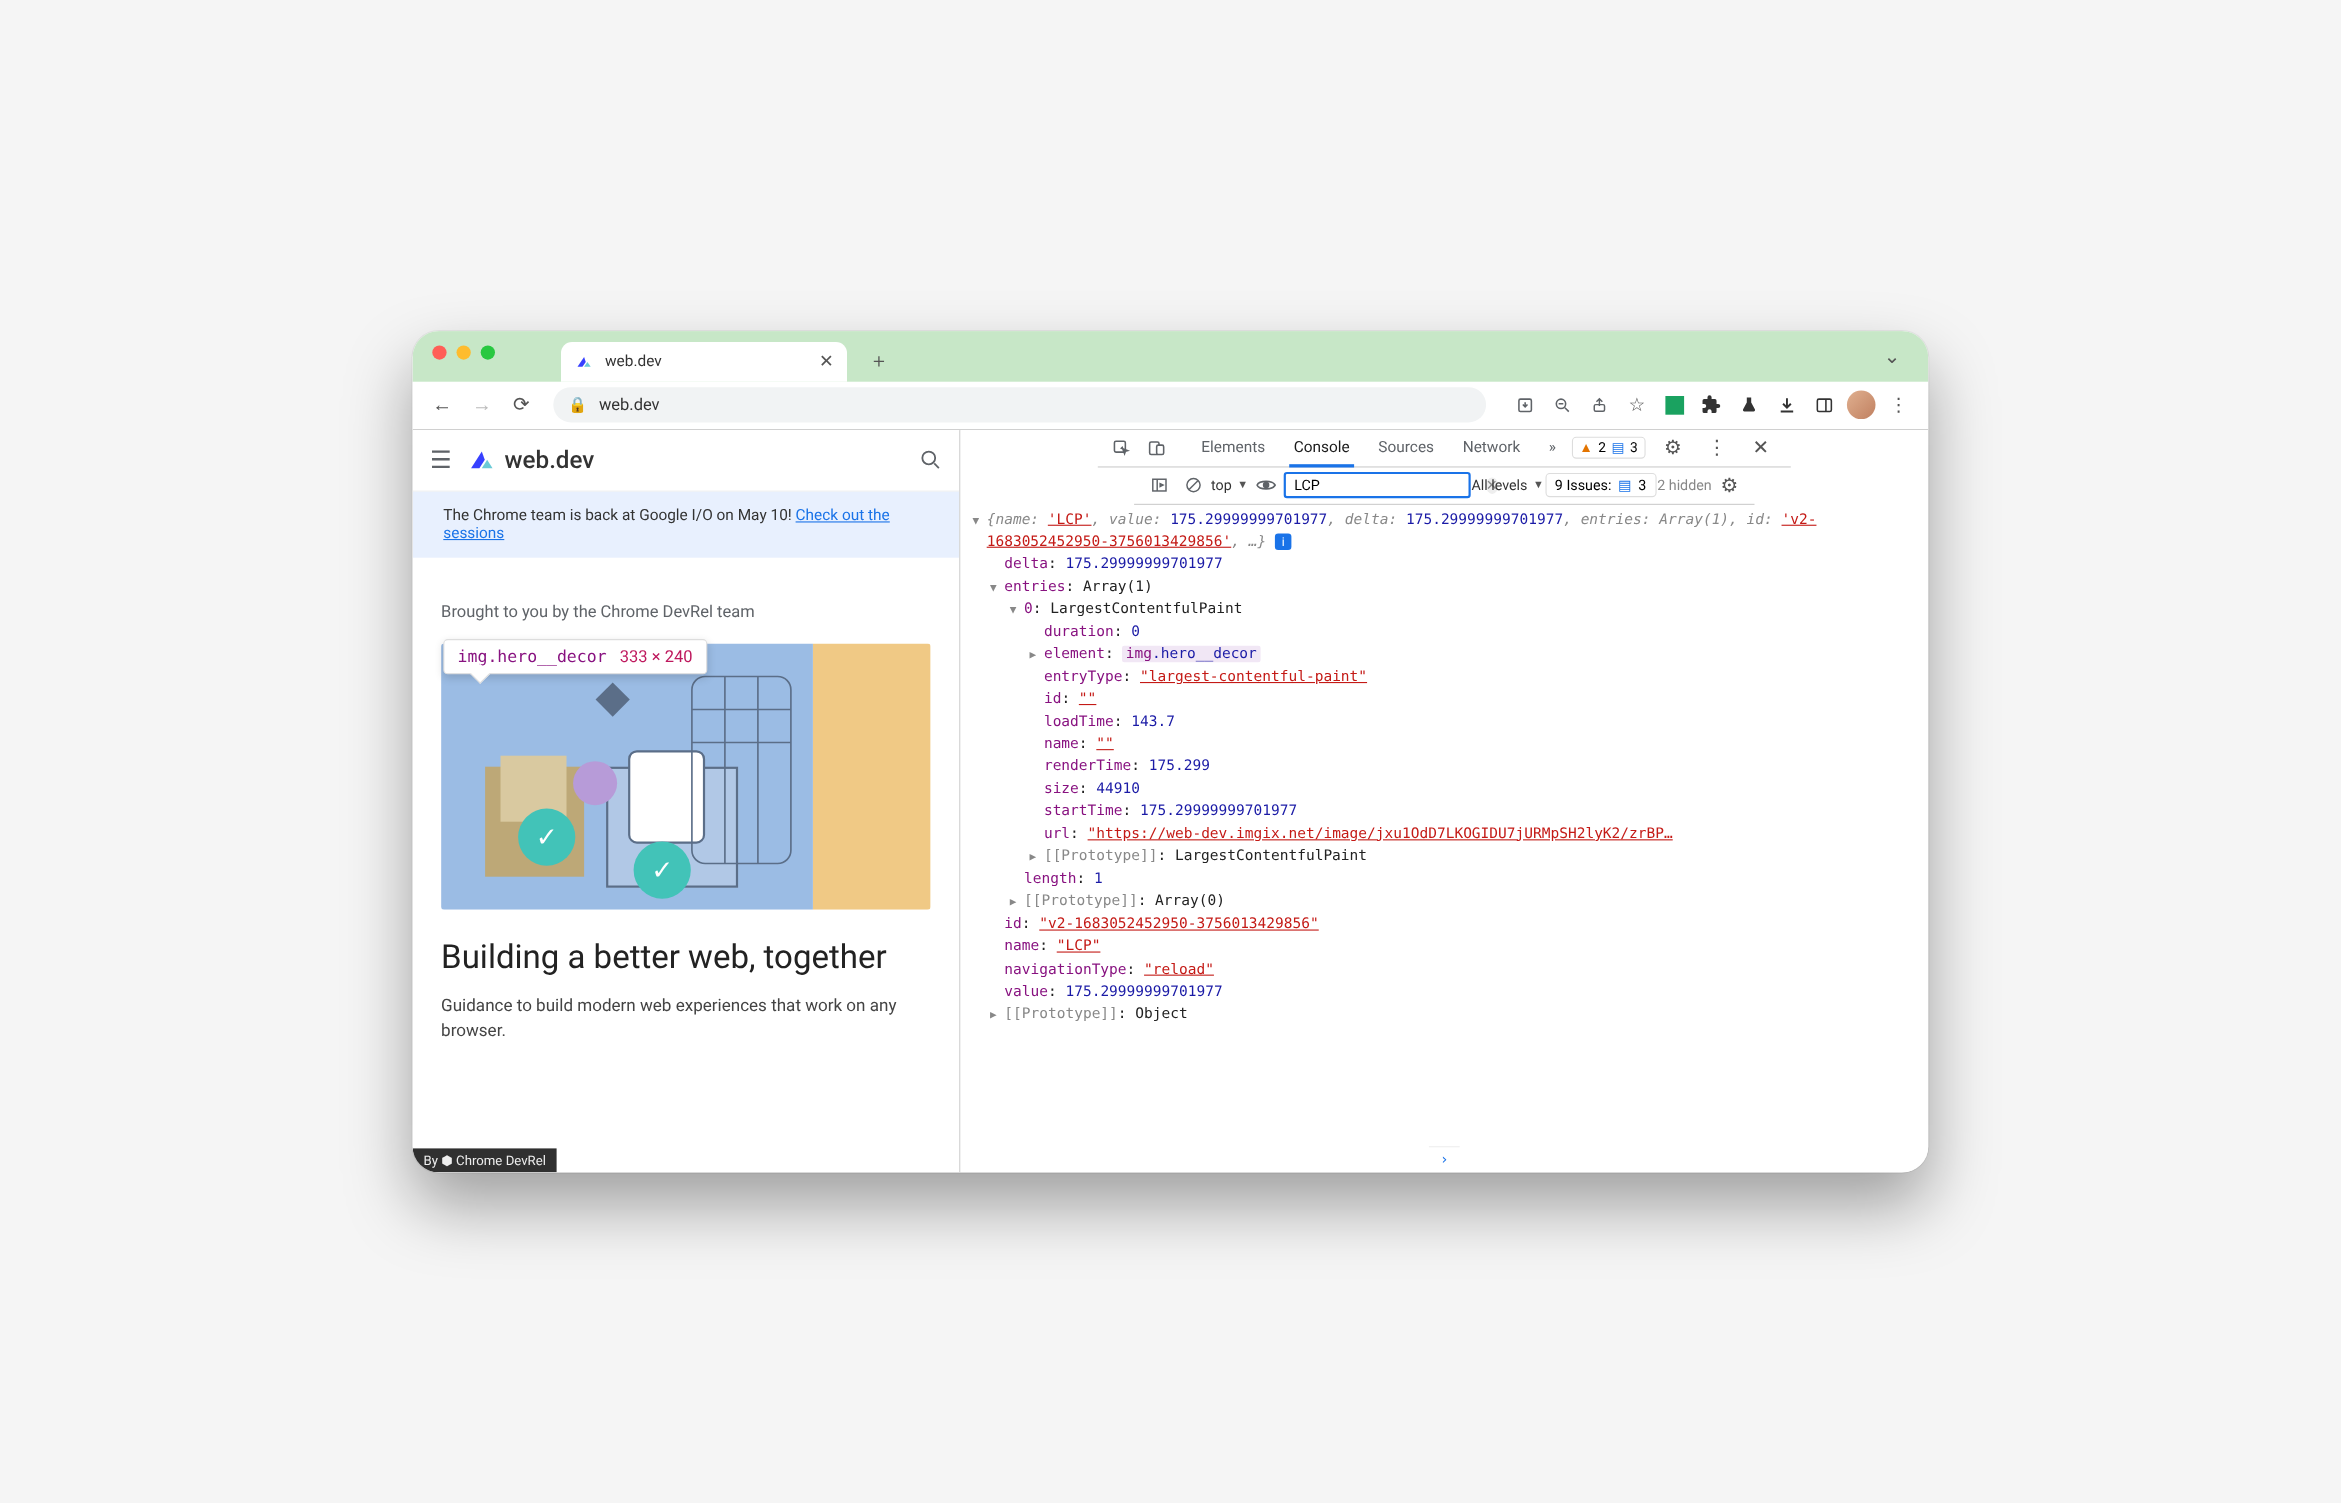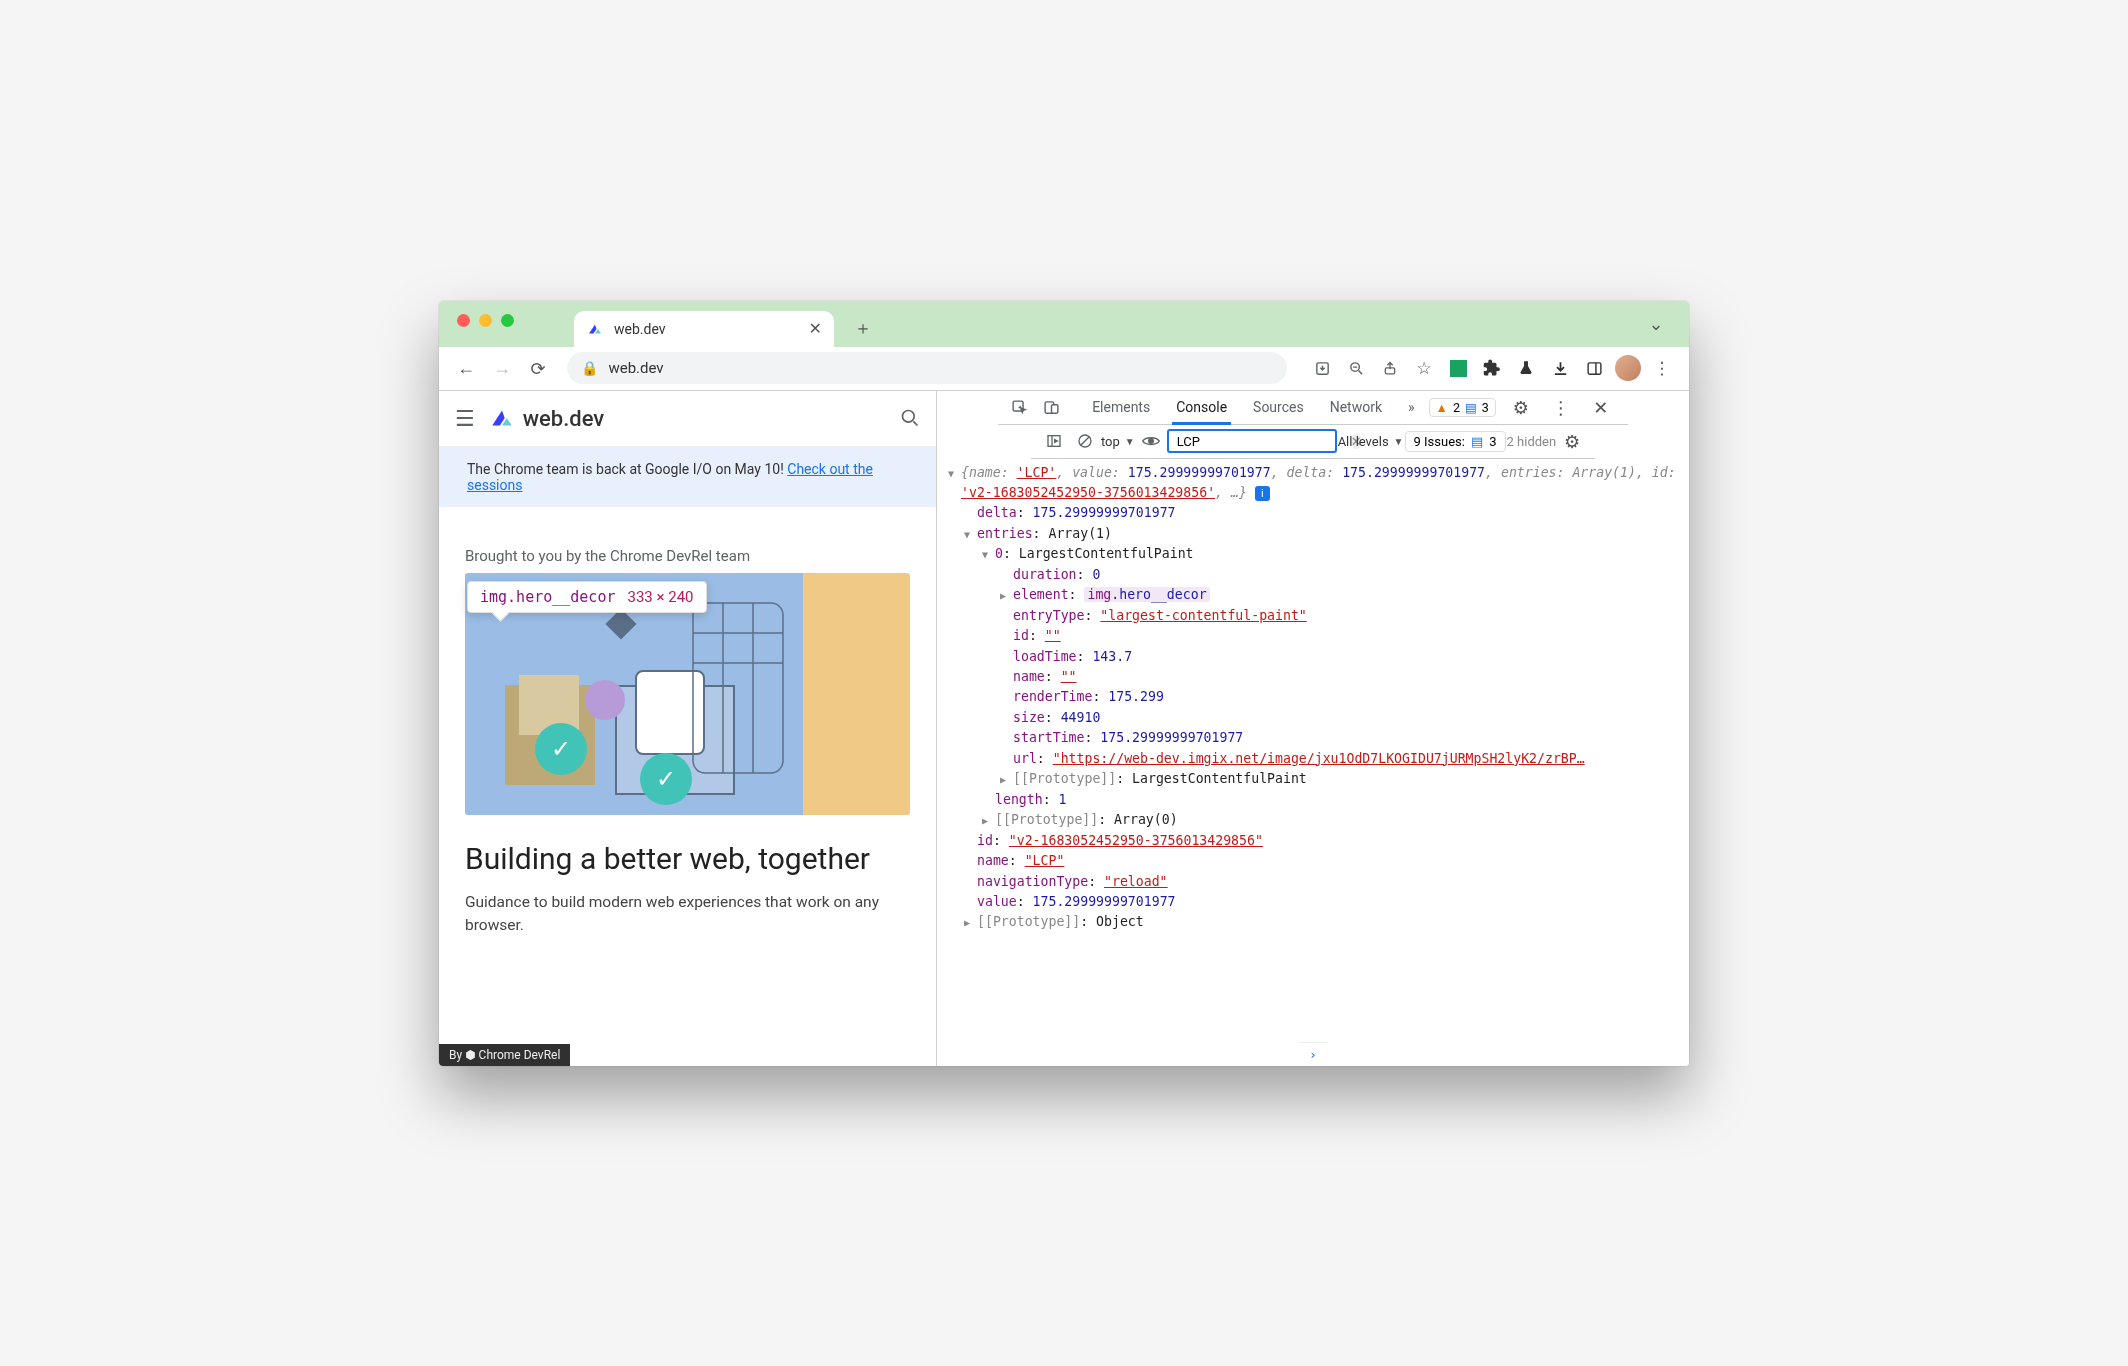--- a/index.html
+++ b/index.html
@@ -20,24 +20,24 @@
   body {
     margin: 0;
     background: #f5f5f5;
     font-family: var(--sans);
     display: flex;
     align-items: center;
     justify-content: center;
     min-height: 100vh;
   }
   .window {
-    width: 1250px;
+    width: 1378px;
     height: 765px;
     background: #fff;
-    border-radius: 4px;
+    border-radius: 24px;
     box-shadow: 0 30px 60px rgba(0,0,0,0.35), 0 0 0 1px rgba(0,0,0,0.05);
     overflow: hidden;
     display: flex;
     flex-direction: column;
   }
   
   .titlebar {
     background: var(--chrome-green);
     height: 46px;
     display: flex;
@@ -98,21 +98,21 @@
   .content { flex:1; display:flex; overflow:hidden; }
   .page { width: 498px; border-right: 1px solid var(--border-gray); display:flex; flex-direction:column; overflow:hidden; background:#fff;}
   .page-header{height:56px; display:flex; align-items:center; padding:0 16px; gap:14px; border-bottom:1px solid #eee;}
   .hamburger{font-size:22px;color:#5f6368;}
   .brand{display:flex;align-items:center;gap:8px;font-size:22px;font-weight:500;color:#333;}
   .brand .logo{width:26px;height:26px;}
   .search-icon{margin-left:auto;font-size:20px;color:#5f6368;}
   .banner{background:#e8f0fe;color:#333;padding:14px 28px;font-size:14px;}
   .banner a{color:var(--link-blue);text-decoration:underline;}
   .page-body{padding: 40px 26px 18px 26px; position:relative; flex:1;}
-  .subtitle{color:#5f6368;font-size:15px;margin-bottom:8px;}
+  .subtitle{color:#5f6368;font-size:15px;margin-bottom:20px;}
   .tooltip{
     position:absolute; top:74px; left:28px;
     background:#fff; border:1px solid #ddd; border-radius:4px;
     box-shadow:0 3px 8px rgba(0,0,0,0.15);
     padding:6px 12px; font-size:15px; display:flex; gap:12px; align-items:baseline;
     z-index:3;
   }
   .tooltip::after{content:"";position:absolute;bottom:-7px;left:26px;width:12px;height:12px;background:#fff;border-right:1px solid #ddd;border-bottom:1px solid #ddd;transform:rotate(45deg);}
   .tooltip .sel{color:#881280;font-family:var(--mono);font-weight:500;}
   .tooltip .dims{color:#be185d;}

